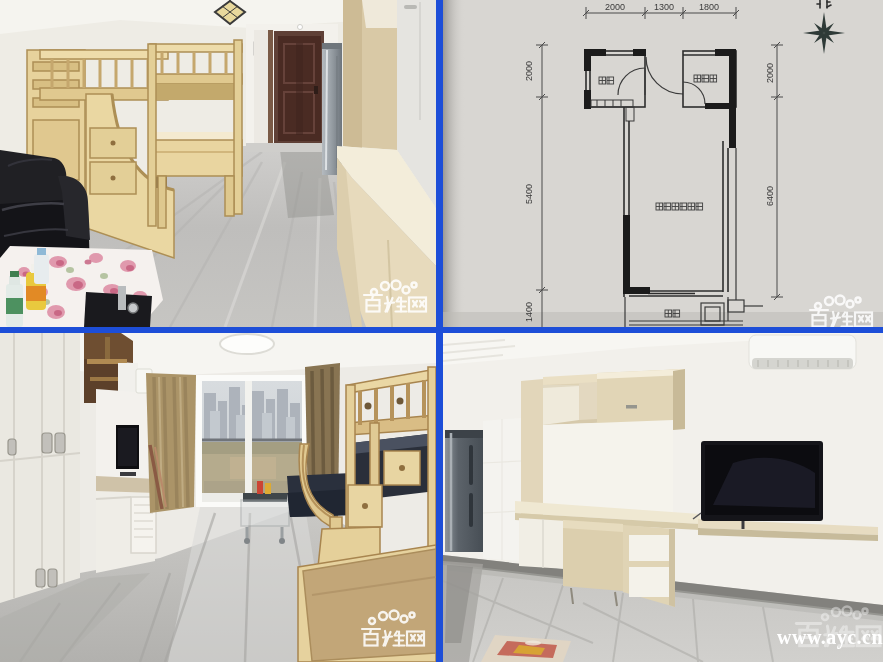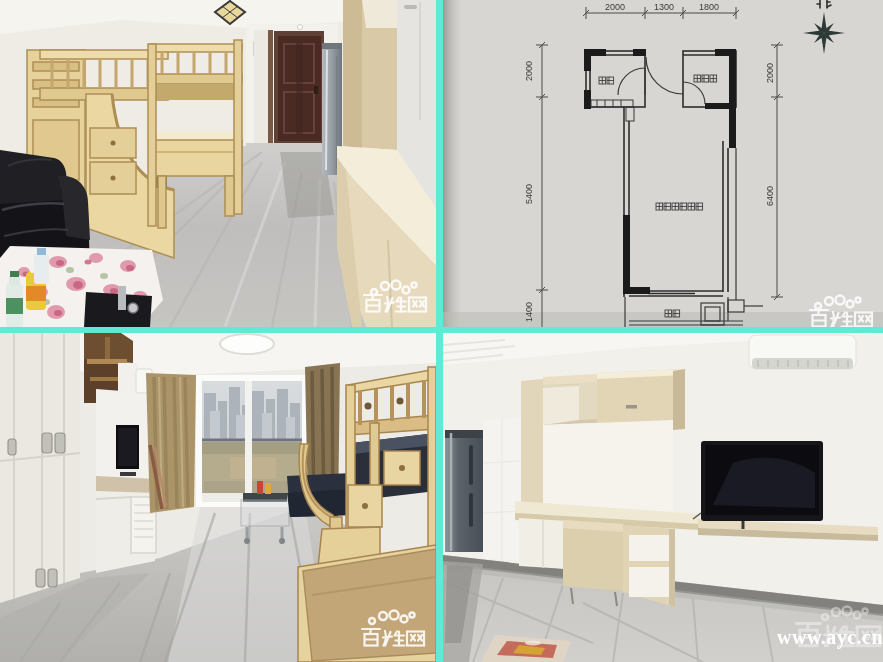--- a/index.html
+++ b/index.html
@@ -1,16 +1,16 @@
 <!DOCTYPE html>
 <html><head>
 <meta charset="utf-8">
 <style>
   html,body{margin:0;padding:0;background:#ffffff;}
-  #page{position:relative;width:883px;height:662px;background:#5eead4;overflow:hidden;
+  #page{position:relative;width:883px;height:662px;background:#1d4ed8;overflow:hidden;
         font-family:"Liberation Sans", sans-serif;}
   .q{position:absolute;overflow:hidden;}
 </style>
 </head>
 <body>
 <div id="page">
 
   <div class="q" style="left:0;top:0;width:436px;height:327px;">
   <svg width="436" height="327" viewBox="0 0 436 327">
   <defs>

